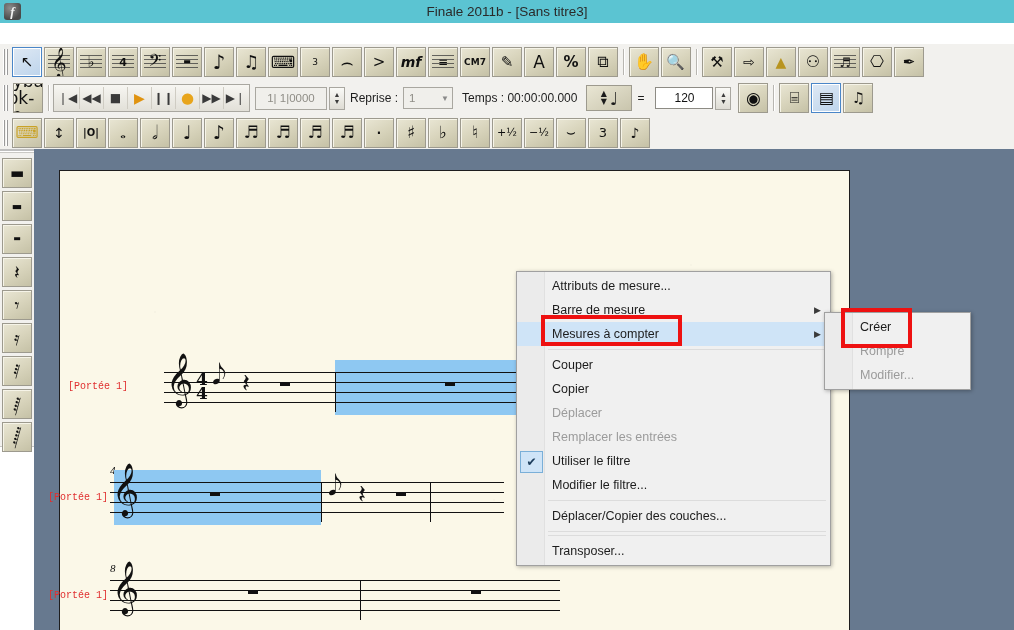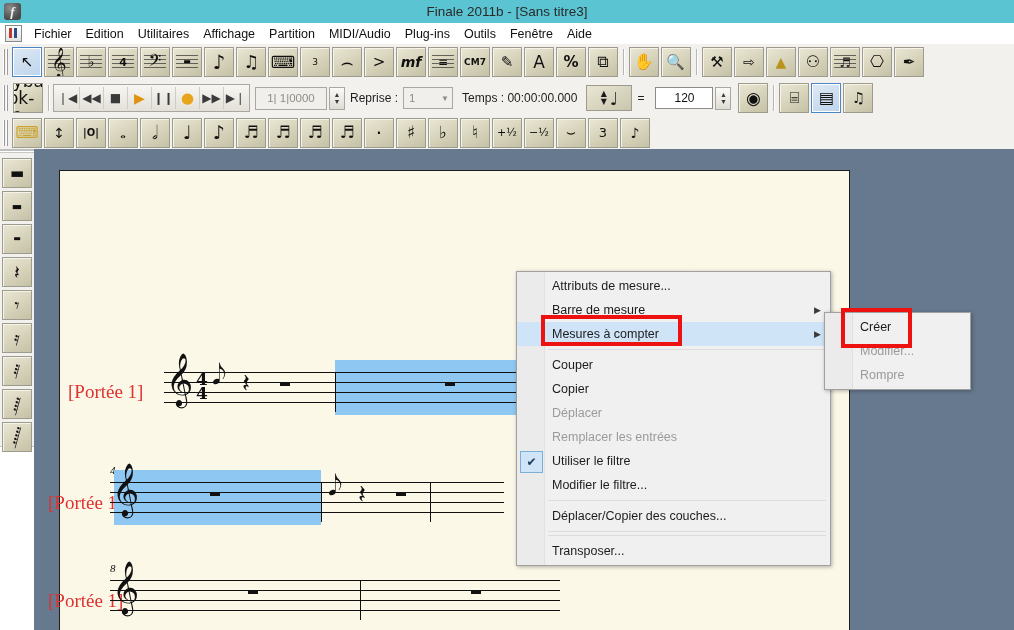--- a/index.html
+++ b/index.html
@@ -155,21 +155,21 @@
     position:absolute;left:0;right:0;top:58px;text-align:center;
     font-family:"Liberation Serif",serif;font-size:26px;color:#1e7a1e;
     letter-spacing:.5px;
   }
   .system{position:absolute;}
   .staff{
     position:absolute;left:0;top:0;height:40px;
     background:repeating-linear-gradient(180deg,#111 0 1px,transparent 1px 10px);
   }
   .staff-label{
-    position:absolute;font-family:Liberation Serif, serif;font-size:19px;color:#e03030;
+    position:absolute;font-family:Liberation Mono, monospace;font-size:10px;color:#e03030;
     white-space:nowrap;
   }
   .meas-num{
     position:absolute;font-family:"Liberation Serif",serif;font-style:italic;
     font-size:11px;color:#111;
   }
   .clef{
     position:absolute;font-family:"DejaVu Sans",sans-serif;font-size:46px;
     line-height:1;color:#111;
   }
@@ -231,33 +231,20 @@
 </head>
 <body>
 
 <div id="app">
 
   <div class="titlebar">
     <div class="app-logo">f</div>
     <div class="title">Finale 2011b - [Sans titre3]</div>
   </div>
 
-  <div class="menubar">
-    <div class="menu-doc-icon"></div>
-    <div class="menuitem">Fichier</div>
-    <div class="menuitem">Edition</div>
-    <div class="menuitem">Utilitaires</div>
-    <div class="menuitem">Affichage</div>
-    <div class="menuitem">Partition</div>
-    <div class="menuitem">MIDI/Audio</div>
-    <div class="menuitem">Plug-ins</div>
-    <div class="menuitem">Outils</div>
-    <div class="menuitem">Fenêtre</div>
-    <div class="menuitem">Aide</div>
-  </div>
 
   <div class="toolbar" id="toolbar1">
     <div class="grip"></div>
 
     <div class="tbtn active">
       <span class="glyph">↖</span>
     </div>
     <div class="tbtn">
       <span class="staffbg"></span>
       <span class="glyph" style="font-size:26px">𝄞</span>
@@ -625,23 +612,23 @@
     </div>
 
   </div>
 
   <div class="submenu">
     <div class="gutter"></div>
     <div class="mi">
       <span>Créer</span>
     </div>
     <div class="mi dis">
+      <span>Rompre</span>
+    </div>
+    <div class="mi dis">
       <span>Modifier...</span>
-    </div>
-    <div class="mi dis">
-      <span>Rompre</span>
     </div>
   </div>
 
   <div class="redbox" id="redbox-parent"></div>
   <div class="redbox" id="redbox-child"></div>
 
 </div>
 
 </body></html>

